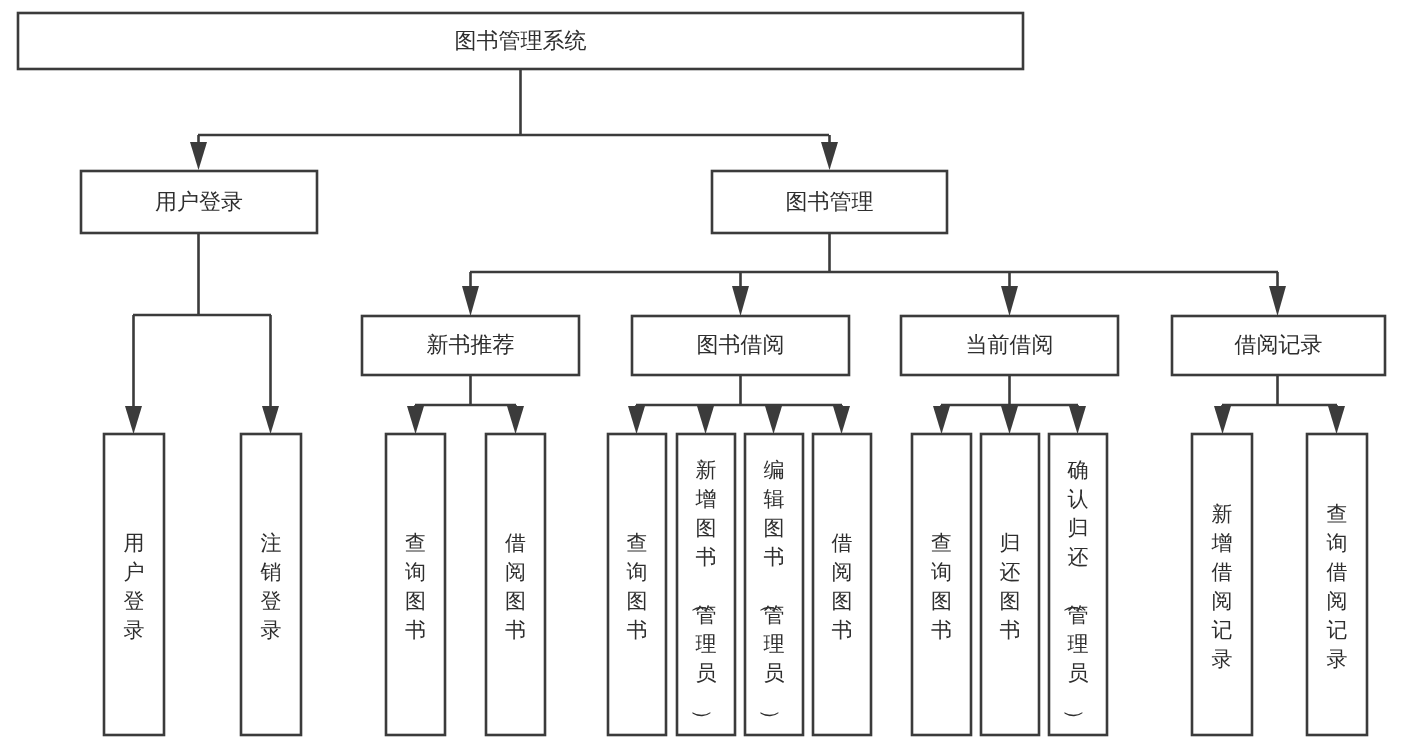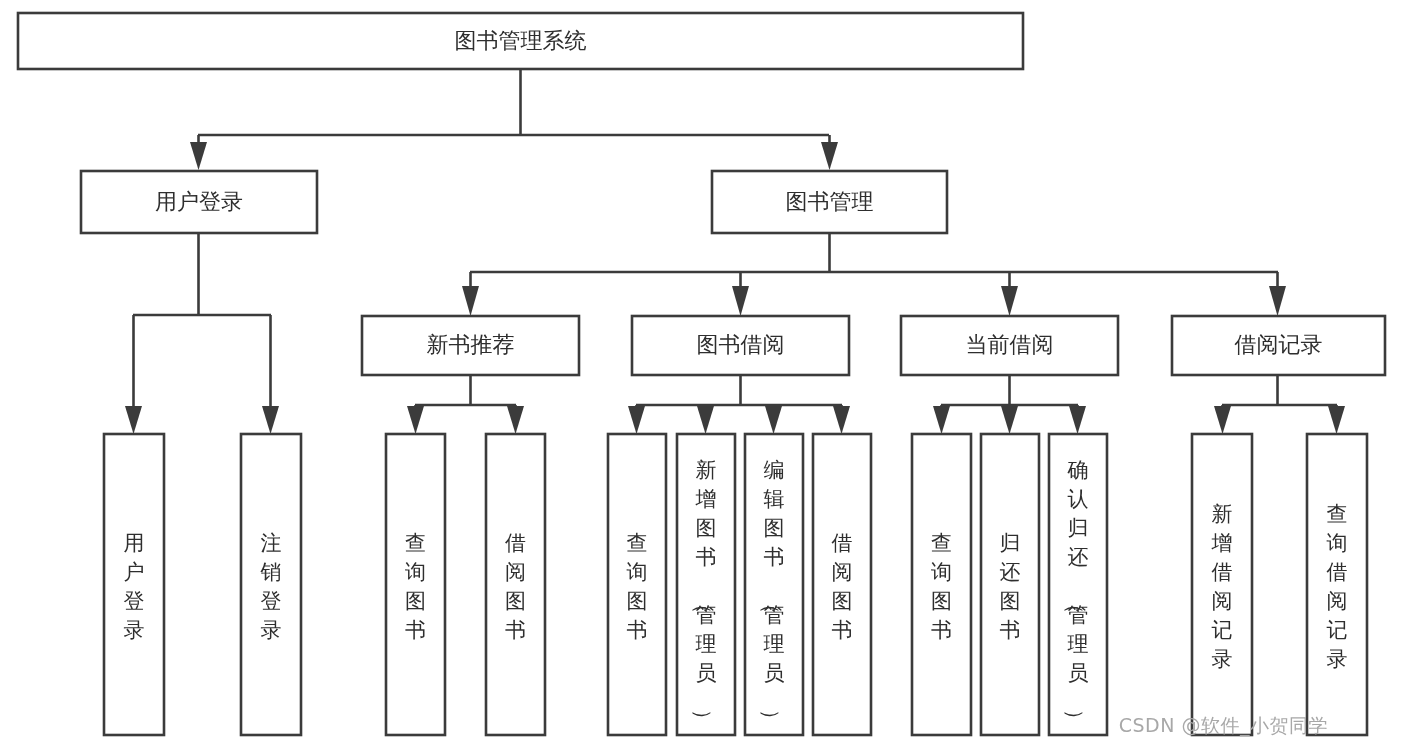--- a/index.html
+++ b/index.html
@@ -230,14 +230,13 @@
       <rect class="node-box" x="1192" y="434" width="60" height="301"></rect>
       <text class="leaf-label" x="1222" y="0"><tspan x="1222" y="520.62">新</tspan><tspan x="1222" y="549.62">增</tspan><tspan x="1222" y="578.62">借</tspan><tspan x="1222" y="607.62">阅</tspan><tspan x="1222" y="636.62">记</tspan><tspan x="1222" y="665.62">录</tspan></text>
     </g>
     <g>
       <rect class="node-box" x="1307" y="434" width="60" height="301"></rect>
       <text class="leaf-label" x="1337" y="0"><tspan x="1337" y="520.62">查</tspan><tspan x="1337" y="549.62">询</tspan><tspan x="1337" y="578.62">借</tspan><tspan x="1337" y="607.62">阅</tspan><tspan x="1337" y="636.62">记</tspan><tspan x="1337" y="665.62">录</tspan></text>
     </g>
 
   </svg>
 
-  <div class="watermark">CSDN @软件_小贺同学</div>
 </div>
 
 </body></html>

